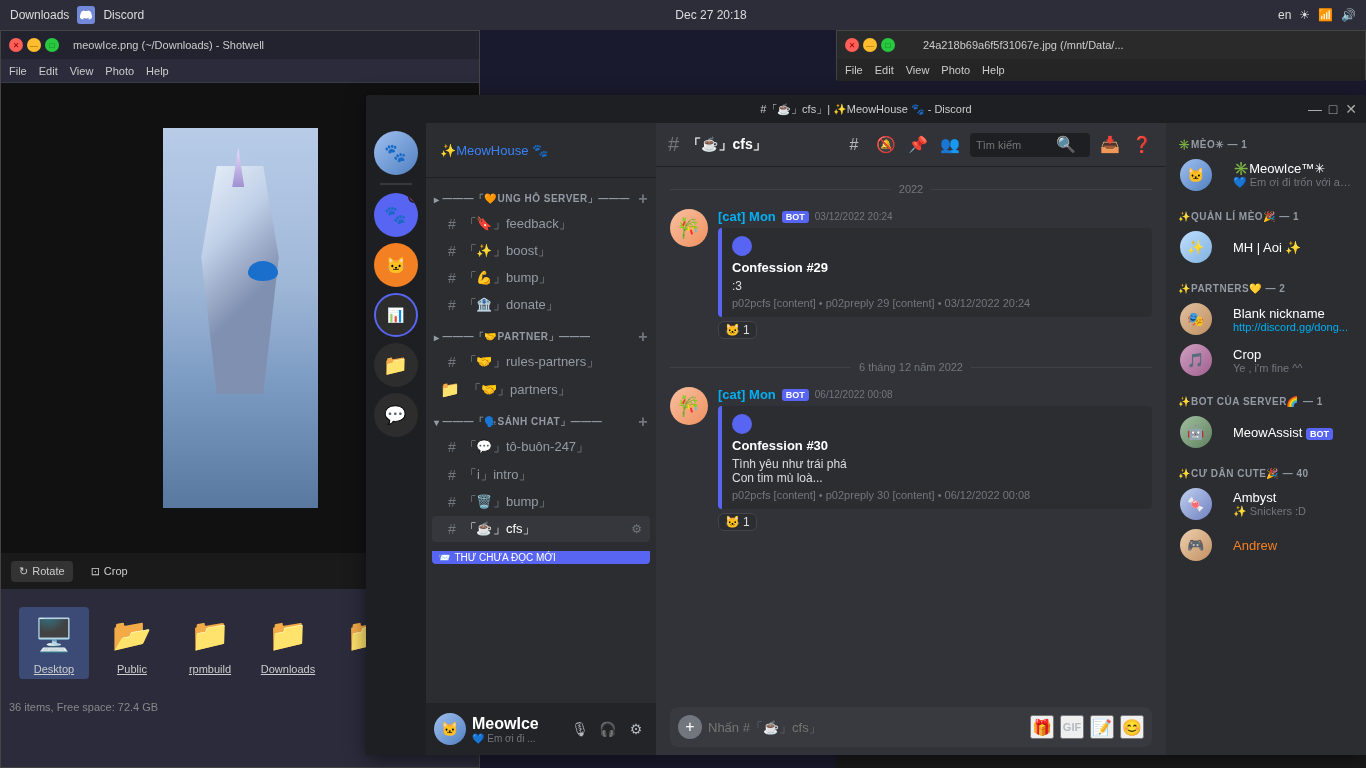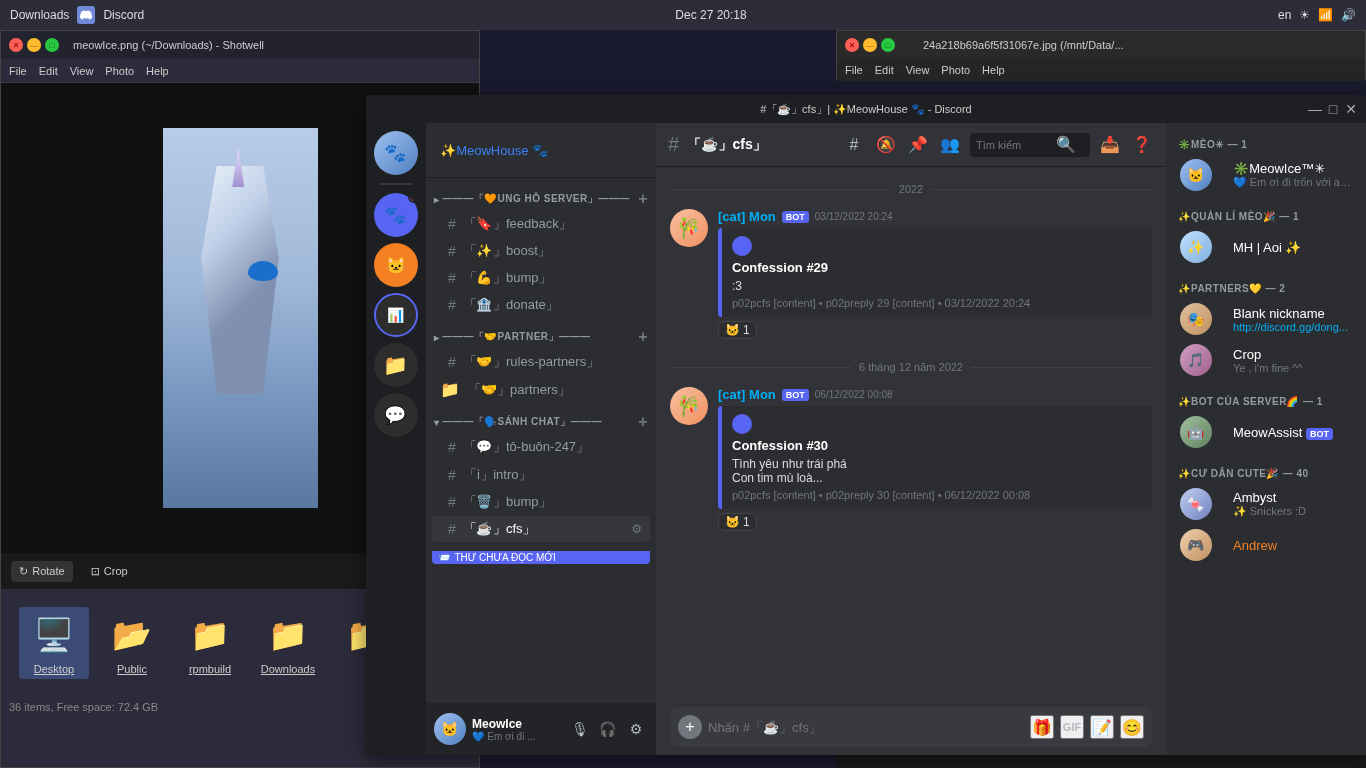--- a/index.html
+++ b/index.html
@@ -112,21 +112,21 @@
     .channel-item:hover, .channel-item.active { background: #35373c; color: #ddd; }
     .channel-item.active { color: #fff; }
     .channel-hash { font-size: 14px; color: #72767d; margin-right: 4px; }
     .channel-plus { margin-left: auto; font-size: 16px; color: #72767d; }
 
     .discord-user-bar {
       height: 52px; background: #232428; display: flex; align-items: center;
       padding: 0 8px; gap: 6px; flex-shrink: 0;
     }
     .user-info { flex: 1; }
-    .user-name { font-size: 12px; font-weight: 600; color: #fff; }
+    .user-name { font-size: 16px; font-weight: 600; color: #fff; }
     .user-status { font-size: 10px; color: #72767d; }
     .user-controls { display: flex; gap: 4px; }
     .user-ctrl-btn { width: 24px; height: 24px; border-radius: 4px; background: transparent; border: none; cursor: pointer; color: #b5bac1; display: flex; align-items: center; justify-content: center; font-size: 14px; }
 
     
     .discord-main { flex: 1; display: flex; flex-direction: column; background: #313338; overflow: hidden; }
 
     .channel-header {
       height: 44px; display: flex; align-items: center; padding: 0 12px; gap: 8px;
       border-bottom: 1px solid #1e1f22; flex-shrink: 0;

